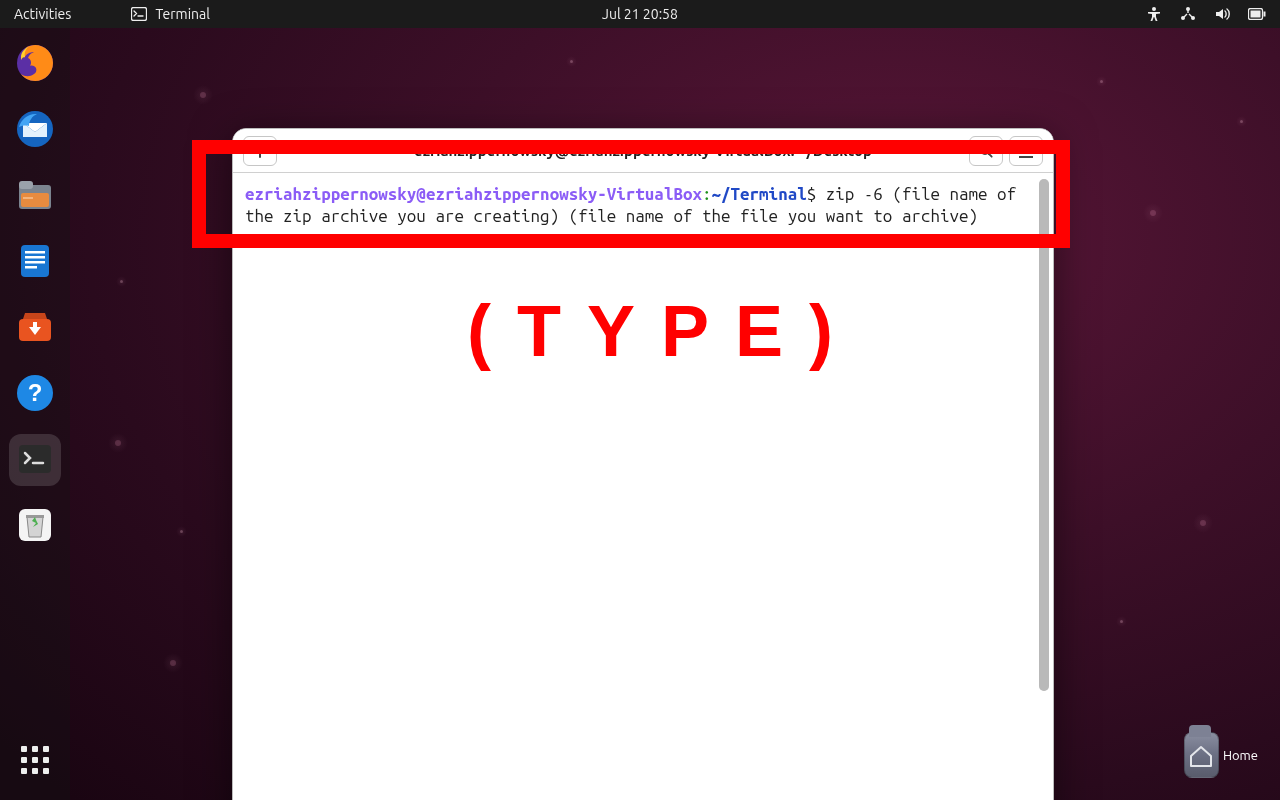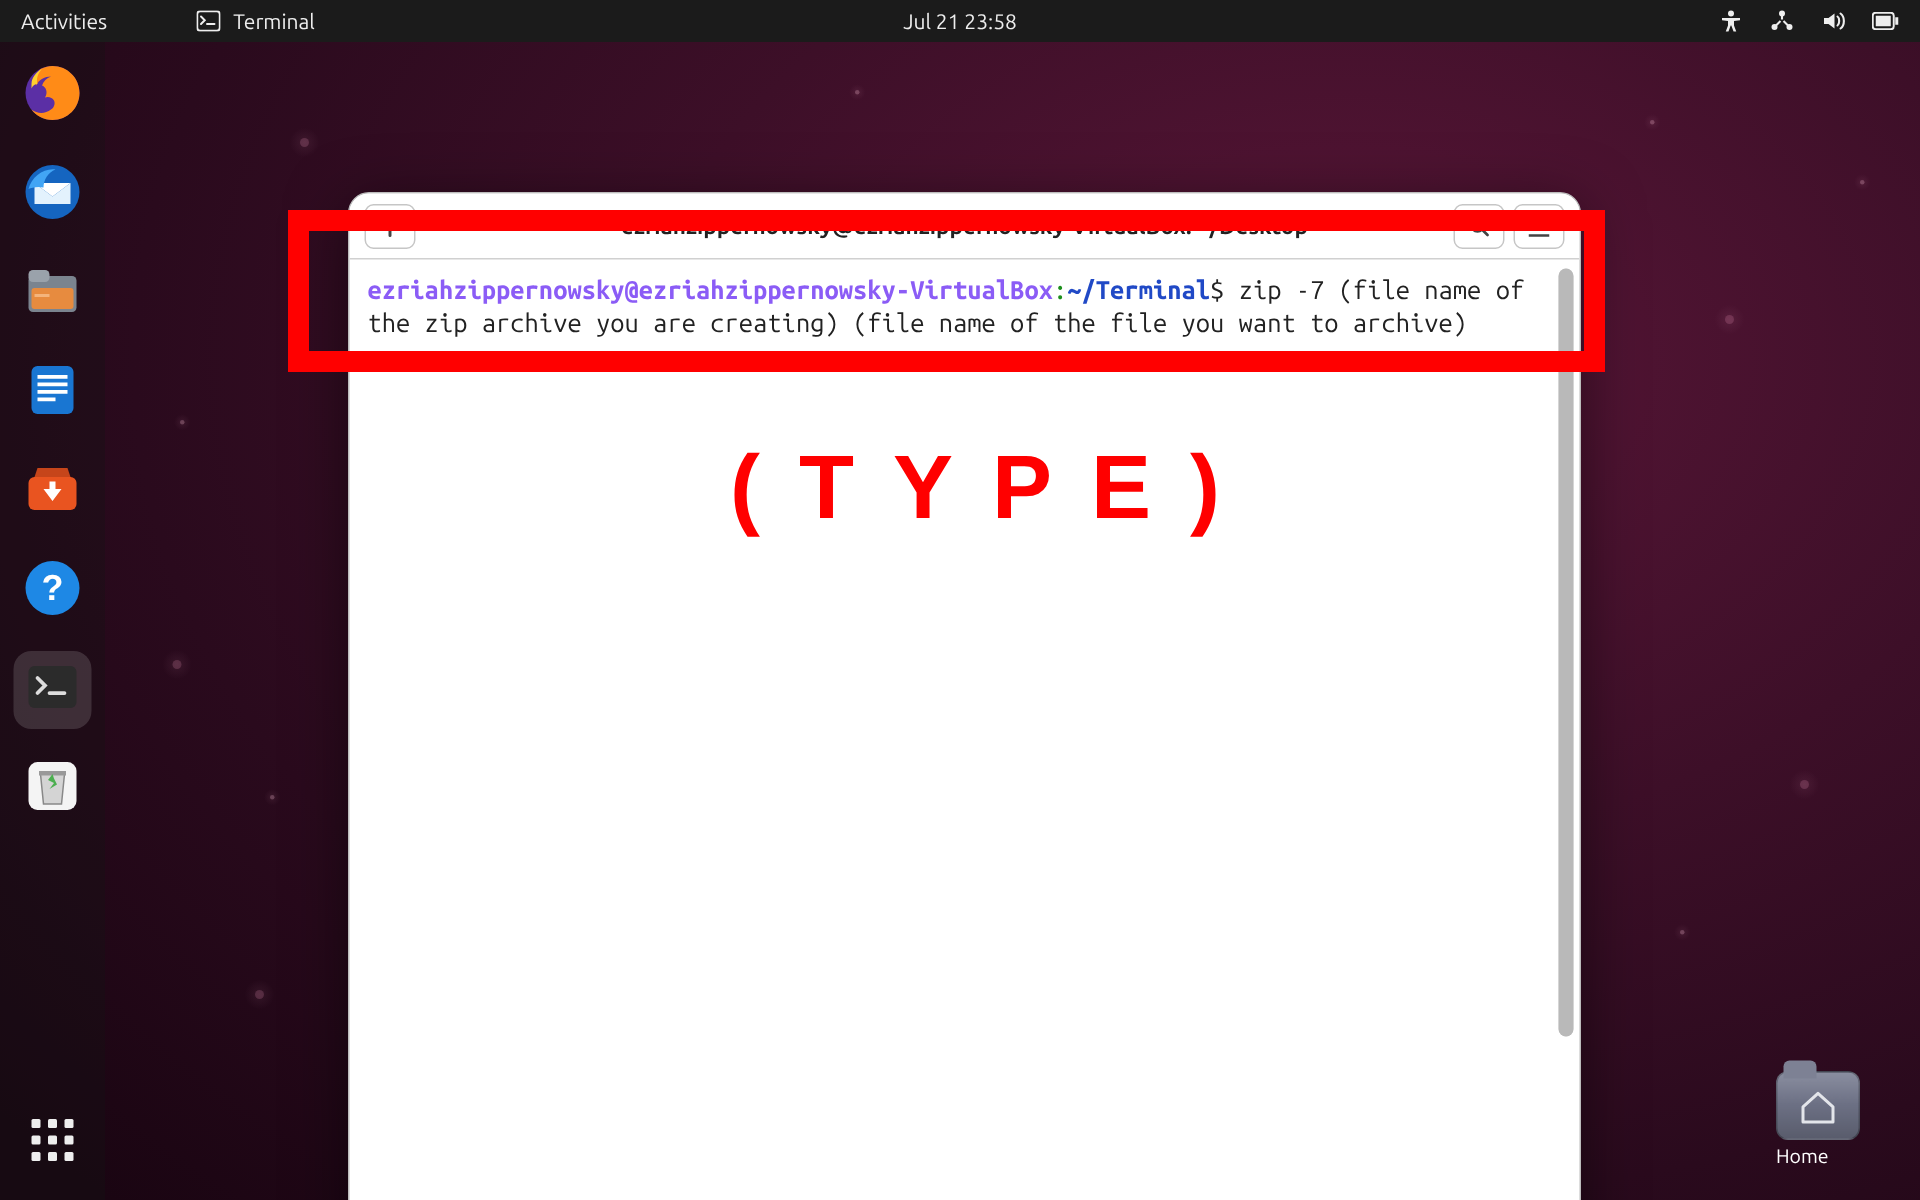--- a/index.html
+++ b/index.html
@@ -50,24 +50,24 @@
     .scroll-thumb{position:absolute;top:0;left:0;right:0;height:512px;background:#b9b9b9;border-radius:6px;}
     .pr-user{color:#8b5cf6;font-weight:bold;}
     .pr-col{color:#1c8f1c;}
     .pr-path{color:#2049c6;font-weight:bold;}
     .pr-d{color:#222;}
     
     .annot-box{position:absolute;left:192px;top:140px;width:878px;height:108px;
       border:14px solid #ff0000;pointer-events:none;z-index:60;}
     .annot-text{position:absolute;left:393px;top:290px;width:540px;text-align:center;
       font-family:Impact,"Arial Black",sans-serif;font-weight:900;color:#ff0000;
-      font-size:60px;letter-spacing:26px;pointer-events:none;z-index:60;}
+      font-size:72px;letter-spacing:26px;pointer-events:none;z-index:60;}
     
     .desk-icon{position:absolute;right:22px;bottom:22px;width:74px;display:flex;
-      flex-direction:column;gap:4px;color:#fff;font-size:13px;}
+      align-items:center;gap:4px;color:#fff;font-size:13px;}
     .folder{width:56px;height:46px;border-radius:8px;
       background:linear-gradient(180deg,#8a8ea0 0%, #6c7084 48%, #595c6c 100%);
       position:relative;border:1px solid rgba(0,0,0,0.25);}
     .folder::before{content:"";position:absolute;top:-8px;left:4px;width:22px;height:12px;border-radius:4px 4px 0 0;
       background:#7d8194;}
     .folder svg{position:absolute;top:50%;left:50%;transform:translate(-50%,-46%);}
   </style>
 </head>
 <body>
 
@@ -91,21 +91,21 @@
     <span style="display:flex;align-items:center;gap:8px;padding-left:38px;">
       <span class="icn">
         <svg width="16" height="14" viewBox="0 0 16 14">
             <rect x="0.5" y="0.5" width="15" height="13" rx="2" fill="none" stroke="#eee" stroke-width="1.3"></rect>
             <path d="M3 4l2.5 2.5L3 9M7 9h5" stroke="#eee" stroke-width="1.3" fill="none" stroke-linecap="round"></path>
           </svg>
       </span>
       <span>Terminal</span>
     </span>
   </div>
-  <div class="topbar-center">Jul 21  23:58</div>
+  <div class="topbar-center">Jul 21  20:58</div>
   <div class="topbar-right">
     <span class="icn">
       <svg width="16" height="16" viewBox="0 0 16 16" fill="#eee">
           <circle cx="8" cy="3" r="2"></circle>
           <path d="M2 6h12v1.5L10 8v3l1.5 4h-1.8L8.2 11h-.4L6.3 15H4.5L6 11V8L2 7.5z"></path>
         </svg>
     </span>
     <span class="icn">
       <svg width="16" height="16" viewBox="0 0 16 16" fill="#eee">
           <circle cx="8" cy="3" r="2"></circle>
@@ -239,21 +239,21 @@
               <path d="M9.5 9.5l3.2 3.2" stroke="#444" stroke-width="1.8" stroke-linecap="round"></path>
             </svg></span>
       </div>
       <div class="tb-btn">
         <span><svg width="14" height="12" viewBox="0 0 14 12">
               <path d="M0 1h14M0 6h14M0 11h14" stroke="#444" stroke-width="1.8"></path>
             </svg></span>
       </div>
     </div>
   </div>
-  <div class="term-body"><span class="pr-user">ezriahzippernowsky@ezriahzippernowsky-VirtualBox</span><span class="pr-col">:</span><span class="pr-path">~/Terminal</span><span class="pr-d">$</span><span class="pr-d"> zip -7 (file name of the zip archive you are creating) (file name of the file you want to archive)</span></div>
+  <div class="term-body"><span class="pr-user">ezriahzippernowsky@ezriahzippernowsky-VirtualBox</span><span class="pr-col">:</span><span class="pr-path">~/Terminal</span><span class="pr-d">$</span><span class="pr-d"> zip -6 (file name of the zip archive you are creating) (file name of the file you want to archive)</span></div>
   <div class="scrollbar">
     <div class="scroll-thumb"></div>
   </div>
 </div>
 
 <div class="annot-box"></div>
 <div class="annot-text">(TYPE)</div>
 
 <div class="desk-icon">
   <div class="folder">

